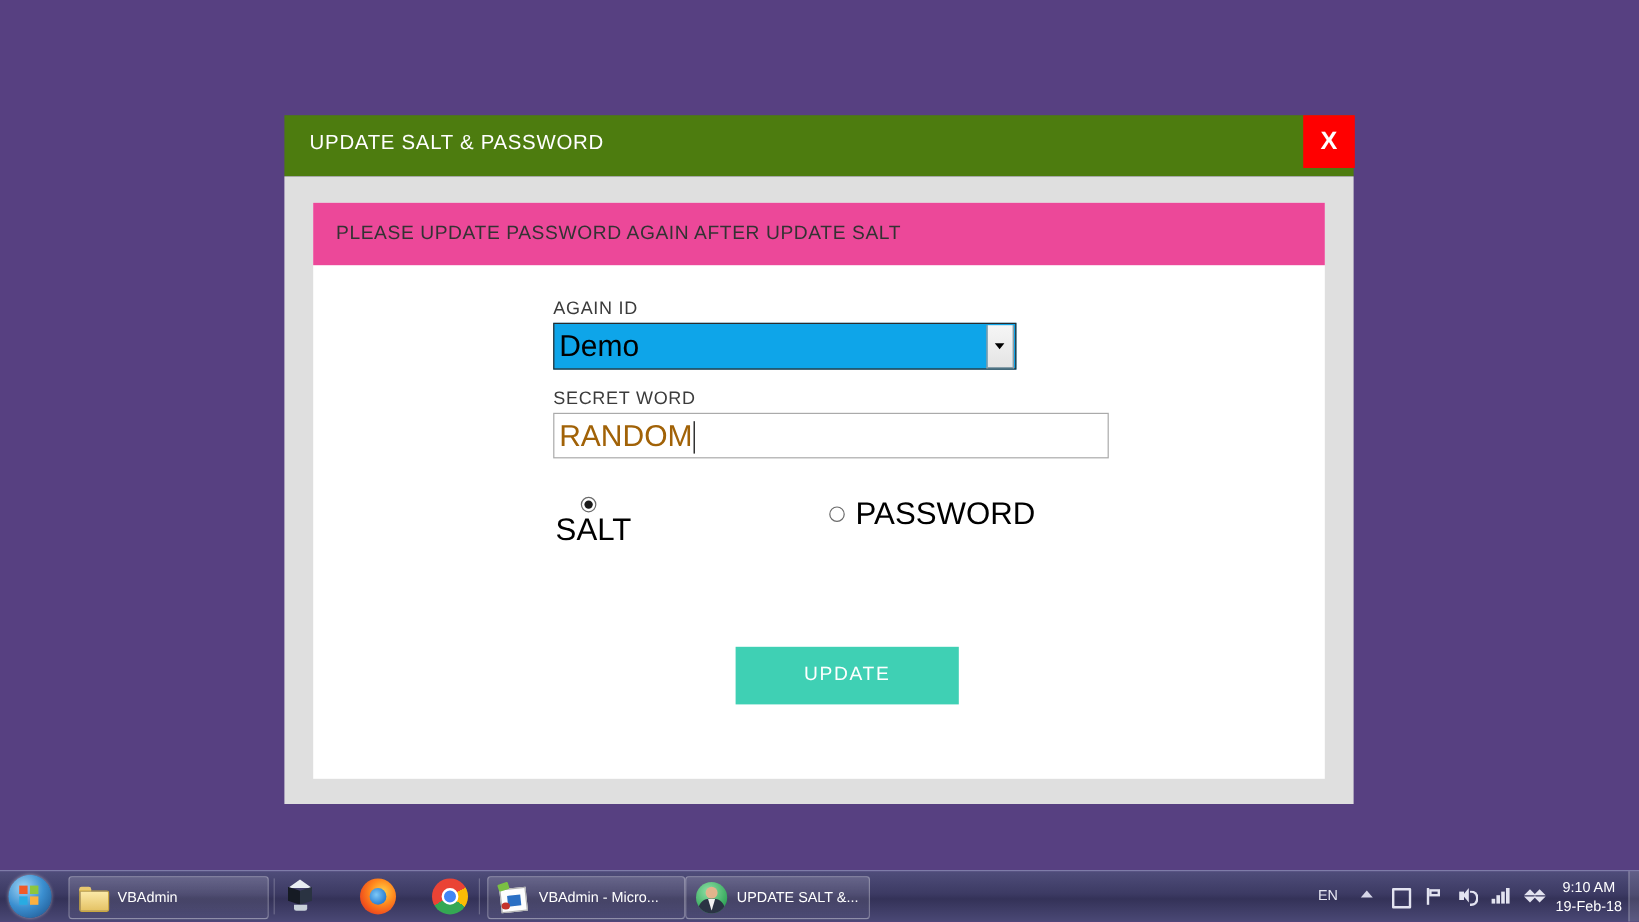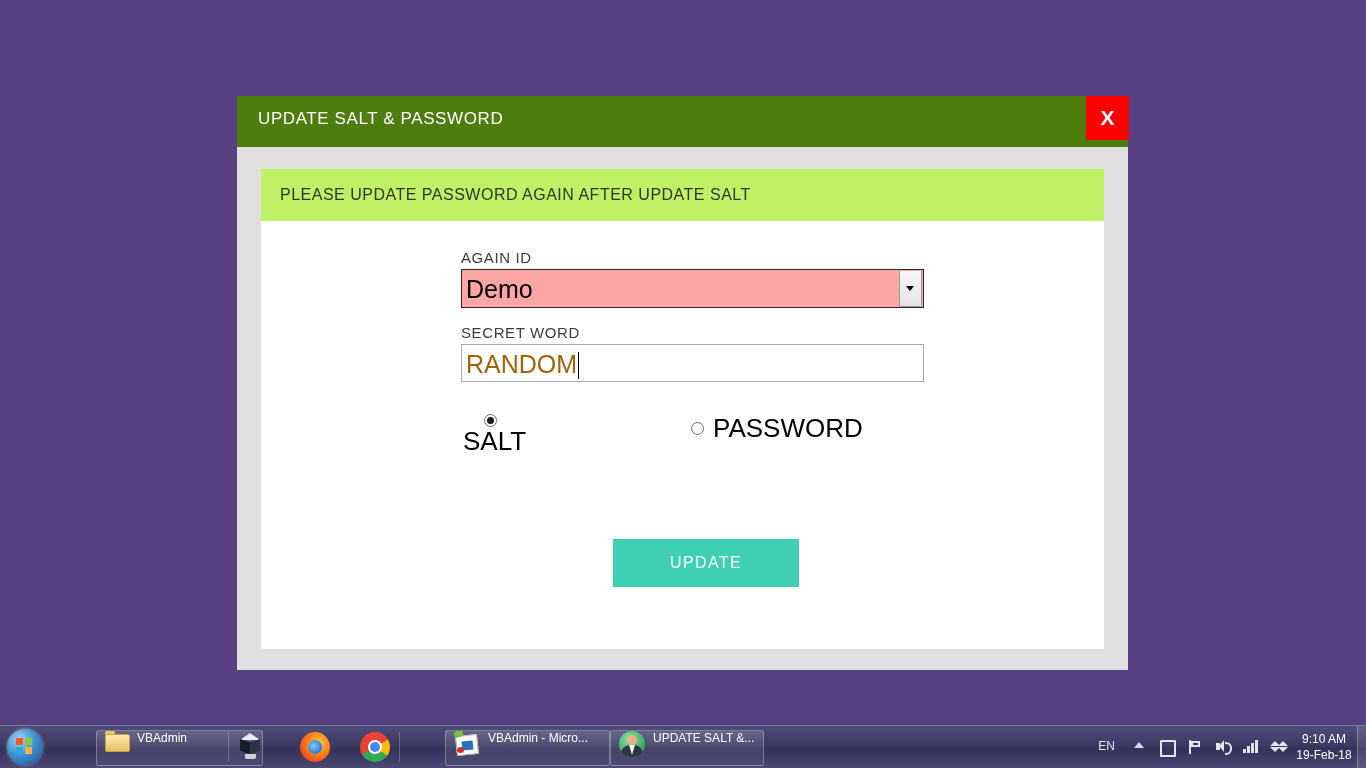--- a/index.html
+++ b/index.html
@@ -68,21 +68,21 @@
     left: 24px; top: 22px;
     width: 843px; height: 480px;
     background: #ffffff;
   }
 
   
   #notice {
     position: absolute;
     left: 0; top: 0;
     width: 843px; height: 52px;
-    background: #bef264;
+    background: #ec4899;
   }
   #notice-text {
     position: absolute;
     left: 19px; top: 17px;
     font-family: "Liberation Sans Narrow", "Liberation Sans", sans-serif;
     font-size: 16px;
     letter-spacing: 0.5px;
     color: #333333;
     white-space: nowrap;
   }
@@ -95,24 +95,24 @@
   }
   .field-label {
     font-family: "Liberation Sans Narrow", "Liberation Sans", sans-serif;
     font-size: 15px;
     letter-spacing: 0.6px;
     color: #3b3b3b;
     margin-bottom: 3px;
   }
   .combo-wrap {
     position: relative;
-    width: 463px;
+    width: 386px;
     height: 39px;
     border: 1px solid #2b2b2b;
-    background: #fca5a5;
+    background: #0ea5e9;
     box-sizing: border-box;
     margin-bottom: 16px;
     padding-left: 39px;
   }
   .combo-value {
     position: absolute;
     left: 4px; top: 5px;
     font-size: 25px;
     color: #000000;
     line-height: 28px;
@@ -245,24 +245,23 @@
   .orb-q.br { left: 9px; top: 9px; background: #fbb040; }
 
   .tb-btn {
     position: absolute;
     top: 4px;
     height: 34px;
     background: linear-gradient(to bottom, rgba(255,255,255,0.16), rgba(255,255,255,0.03));
     border: 1px solid rgba(255,255,255,0.28);
     border-radius: 3px;
     display: flex;
-    align-items: flex-start;
+    align-items: center;
     cursor: pointer;
     overflow: hidden;
-    margin-left: 39px;
   }
   .tb-btn .tb-label {
     font-size: 12px;
     color: #ffffff;
     white-space: nowrap;
     overflow: hidden;
   }
 
   #tb-vbadmin { left: 57px; width: 165px; }
   #tb-access  { left: 406px; width: 163px; }

